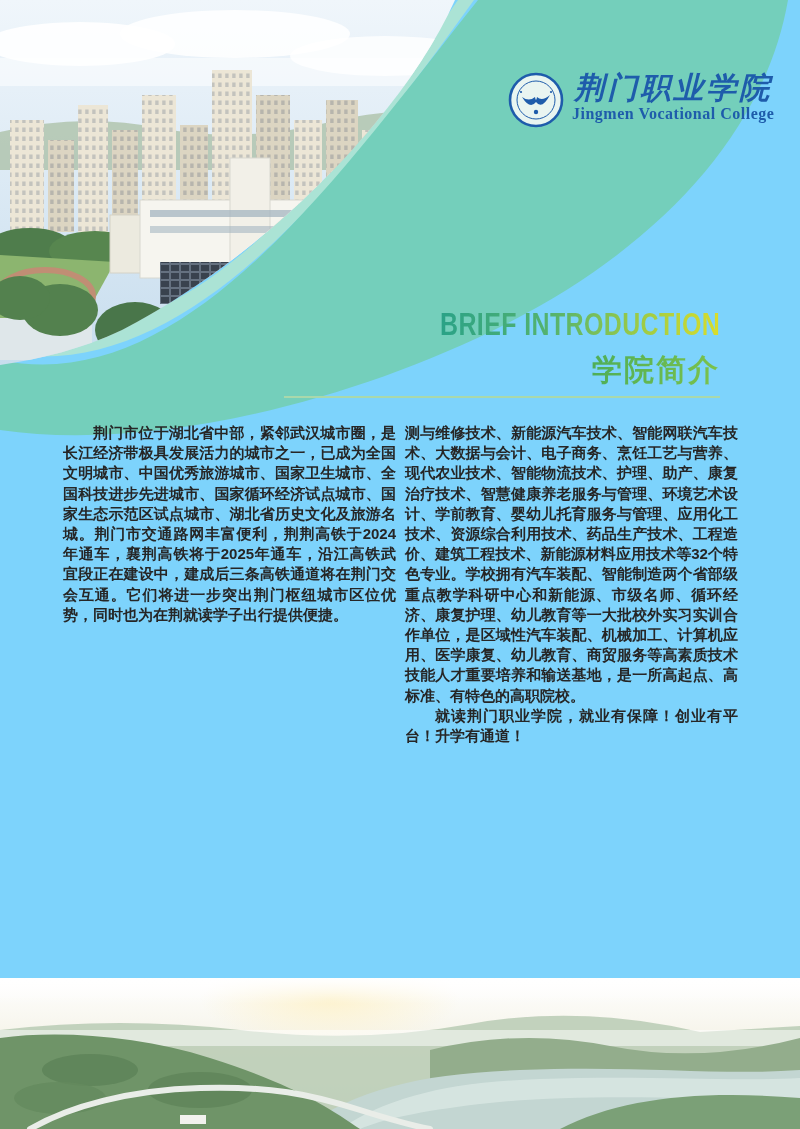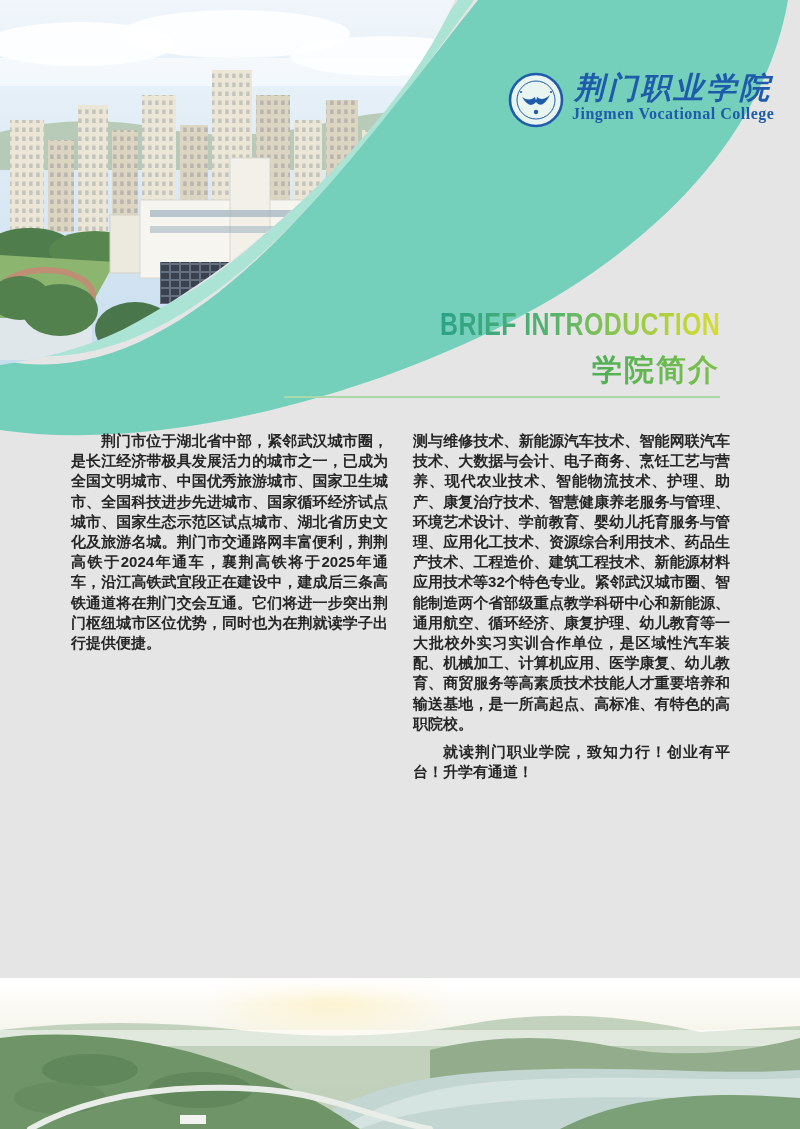--- a/index.html
+++ b/index.html
@@ -1,18 +1,18 @@
 <!DOCTYPE html>
 <html><head>
 <meta charset="utf-8">
 <style>
   html,body{margin:0;padding:0;background:#888;}
   #page{
     position:relative;width:800px;height:1129px;margin:0 auto;
-    background:#e5e5e5;overflow:hidden;
+    background:#7dd3fc;overflow:hidden;
     font-family:"Liberation Sans", sans-serif;
   }
   
   #header-art{position:absolute;left:0;top:0;width:800px;height:480px;display:block;}
   
   #logo{position:absolute;left:508px;top:72px;display:flex;align-items:flex-start;gap:8px;}
   #logo .seal{width:56px;height:56px;flex:0 0 auto;}
   #logo .words{display:flex;flex-direction:column;align-items:center;}
   #logo .cn{
     font-family:"DejaVu Serif","Liberation Serif",serif;
@@ -42,21 +42,21 @@
     background:#a9d8ab;
   }
   
   .col{
     position:absolute;top:423px;width:333px;
     font-size:15px;line-height:20.2px;font-weight:bold;color:#262626;
     text-align:justify;
   }
   #col-left{left:63px;}
   #col-right{left:405px;}
-  .col p{margin:8px;text-indent:2em;}
+  .col p{margin:0;text-indent:2em;}
   .col p.no-indent{text-indent:0;}
   
   #landscape{position:absolute;left:0;top:978px;width:800px;height:151px;display:block;}
 </style>
 </head>
 <body>
 
 <div id="page">
 
   <svg id="header-art" viewBox="0 0 800 480" preserveAspectRatio="none" aria-hidden="true">
@@ -156,22 +156,22 @@
   </div>
 
   <div id="title-en">BRIEF INTRODUCTION</div>
   <div id="title-cn">学院简介</div>
   <div id="title-rule"></div>
 
   <div class="col" id="col-left">
     <p>荆门市位于湖北省中部，紧邻武汉城市圈，是长江经济带极具发展活力的城市之一，已成为全国文明城市、中国优秀旅游城市、国家卫生城市、全国科技进步先进城市、国家循环经济试点城市、国家生态示范区试点城市、湖北省历史文化及旅游名城。荆门市交通路网丰富便利，荆荆高铁于2024年通车，襄荆高铁将于2025年通车，沿江高铁武宜段正在建设中，建成后三条高铁通道将在荆门交会互通。它们将进一步突出荆门枢纽城市区位优势，同时也为在荆就读学子出行提供便捷。</p>
   </div>
   <div class="col" id="col-right">
-    <p class="no-indent">测与维修技术、新能源汽车技术、智能网联汽车技术、大数据与会计、电子商务、烹饪工艺与营养、现代农业技术、智能物流技术、护理、助产、康复治疗技术、智慧健康养老服务与管理、环境艺术设计、学前教育、婴幼儿托育服务与管理、应用化工技术、资源综合利用技术、药品生产技术、工程造价、建筑工程技术、新能源材料应用技术等32个特色专业。紧邻武汉城市圈、智能制造两个省部级重点教学科研中心和新能源、通用航空、循环经济、康复护理、幼儿教育等一大批校外实习实训合作单位，是区域性汽车装配、机械加工、计算机应用、医学康复、幼儿教育、商贸服务等高素质技术技能人才重要培养和输送基地，是一所高起点、高标准、有特色的高职院校。</p>
-    <p>就读荆门职业学院，致知力行！创业有平台！升学有通道！</p>
+    <p class="no-indent">测与维修技术、新能源汽车技术、智能网联汽车技术、大数据与会计、电子商务、烹饪工艺与营养、现代农业技术、智能物流技术、护理、助产、康复治疗技术、智慧健康养老服务与管理、环境艺术设计、学前教育、婴幼儿托育服务与管理、应用化工技术、资源综合利用技术、药品生产技术、工程造价、建筑工程技术、新能源材料应用技术等32个特色专业。学校拥有汽车装配、智能制造两个省部级重点教学科研中心和新能源、市级名师、循环经济、康复护理、幼儿教育等一大批校外实习实训合作单位，是区域性汽车装配、机械加工、计算机应用、医学康复、幼儿教育、商贸服务等高素质技术技能人才重要培养和输送基地，是一所高起点、高标准、有特色的高职院校。</p>
+    <p>就读荆门职业学院，就业有保障！创业有平台！升学有通道！</p>
   </div>
 
   <svg id="landscape" viewBox="0 0 800 151" preserveAspectRatio="none" aria-hidden="true">
     <defs>
       <linearGradient id="lsky" x1="0" y1="0" x2="0" y2="1">
         <stop offset="0" stop-color="#ffffff"></stop>
           <stop offset=".5" stop-color="#f3f1e4"></stop>
           <stop offset="1" stop-color="#e4e8dd"></stop>
       </linearGradient>
       <radialGradient id="sun" cx=".5" cy=".5" r=".5">

